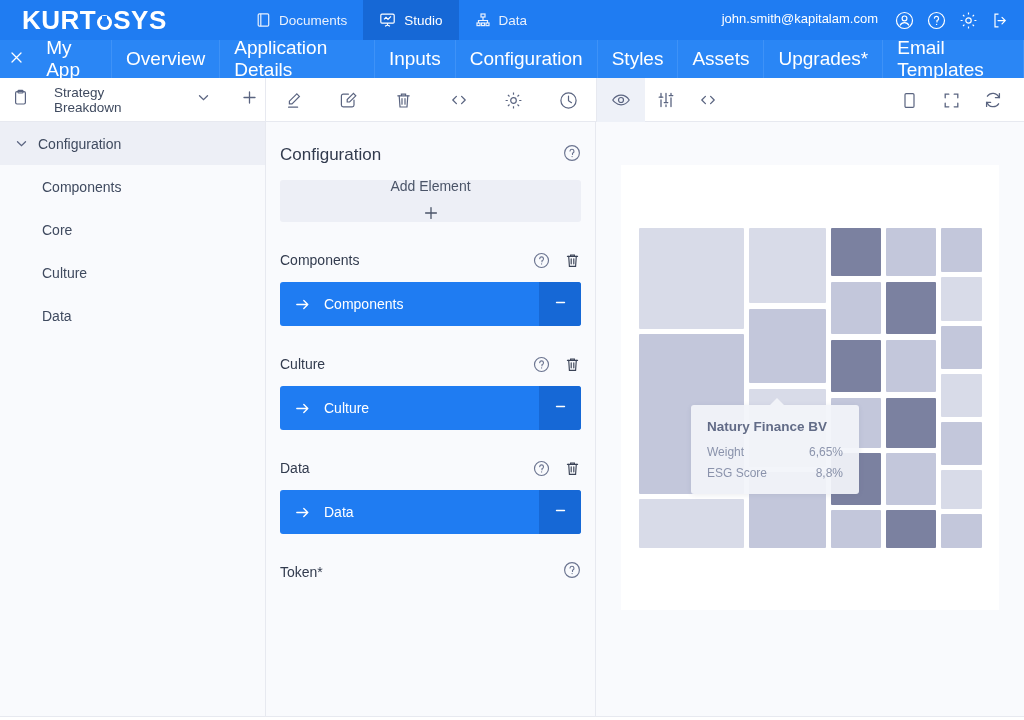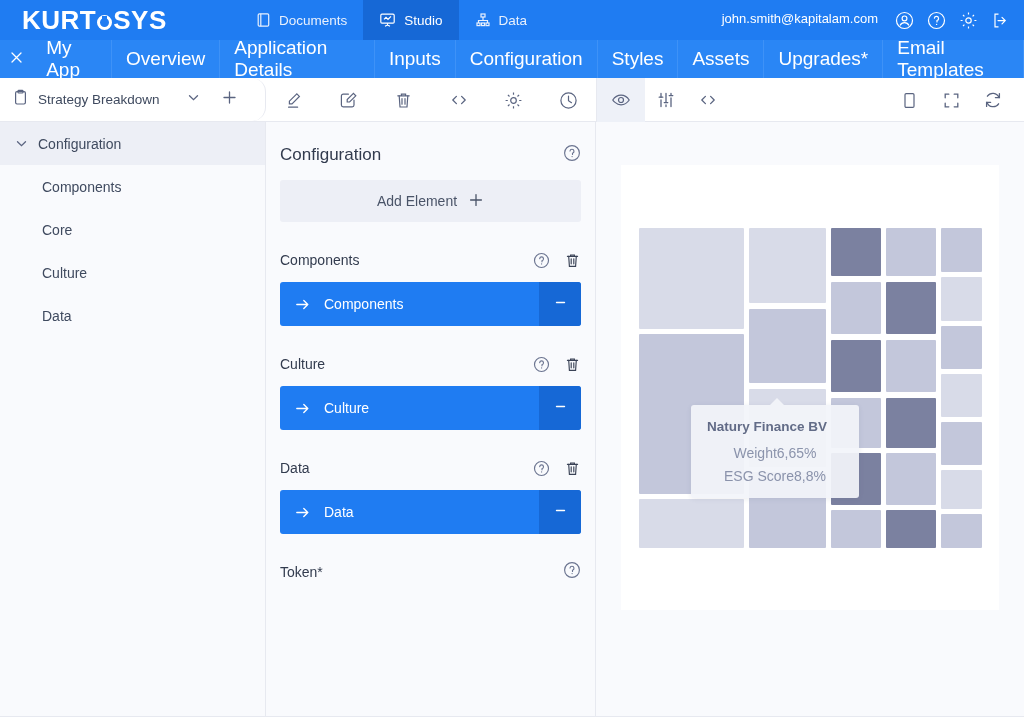--- a/index.html
+++ b/index.html
@@ -59,22 +59,22 @@
     display: flex; align-items: center; padding: 0 14px;
     color: #ffffff; font-size: 19px; cursor: pointer;
     border-right: 1px solid #3e92f7;
   }
   .appnav-item:first-of-type { border-left: 1px solid #3e92f7; }
 
   
   .toolbar { height: 44px; display: flex; align-items: stretch; background:#fff;
              border-bottom: 1px solid #e7e9f0; }
   .tb-left {
-    width: 266px; display: flex; align-items: center; gap: 0;
-    border-right: 1px solid #e7e9f0; padding-left: 12px; border-radius: 14px;
+    width: 266px; display: flex; align-items: center; gap: 16px;
+    border-right: 1px solid #e7e9f0; padding-left: 12px;
   }
   .tb-doc-name { font-size: 13.5px; color: #3f4a5f; margin-left: 9px; }
   .tb-icon {
     width: 36px; height: 44px; display: flex; align-items: center;
     justify-content: center; cursor: pointer;
   }
   .tb-mid { display: flex; align-items: stretch; border-right: 1px solid #e7e9f0; }
   .tb-mid .tb-icon { width: 55px; }
   .tb-right { display: flex; align-items: stretch; flex: 1; }
   .tb-right .tb-icon { width: 42px; }
@@ -106,20 +106,21 @@
   .cfg-head {
     display: flex; align-items: center; justify-content: space-between;
     padding: 22px 0 14px 0;
   }
   .cfg-title { font-size: 17px; color: #323b4e; }
   .add-el {
     height: 42px; background: #edeff6; border-radius: 3px;
     display: flex; align-items: center; justify-content: center;
     gap: 11px; color: #4a5468; font-size: 14px; cursor: pointer;
     margin-bottom: 22px;
+    flex-direction: column;
   }
   .grp-row {
     display: flex; align-items: center; justify-content: space-between;
     height: 32px;
   }
   .grp-label { font-size: 14px; color: #323b4e; }
   .grp-actions { display: flex; align-items: center; gap: 14px; }
   .grp-actions .ic { cursor: pointer; display: flex; }
   .blue-row {
     height: 44px; background: #1f7cf2; border-radius: 3px;
@@ -160,21 +161,21 @@
     position: absolute; background: #f3f5fa; opacity: 0.93;
     border-radius: 3px; padding: 14px 16px 14px 16px; width: 168px;
     box-shadow: 0 1px 6px rgba(60,70,100,0.10);
   }
   .tooltip::after {
     content: ""; position: absolute; top: -7px; left: 78px;
     border-left: 8px solid transparent; border-right: 8px solid transparent;
     border-bottom: 8px solid #f3f5fa;
   }
   .tt-title { font-size: 13.5px; color: #5a6480; font-weight: bold; margin-bottom: 11px; }
-  .tt-row { display: flex; justify-content: center; font-size: 14px;
+  .tt-row { display: flex; justify-content: space-between; font-size: 12px;
             color: #868fa8; margin-top: 7px; }
 
   
   .bottombar {
     height: 62px; background: #fff; border-top: 1px solid #e7e9f0;
     display: flex; align-items: center; justify-content: flex-end;
     padding-right: 24px; gap: 14px;
   }
 </style>
 </head>

